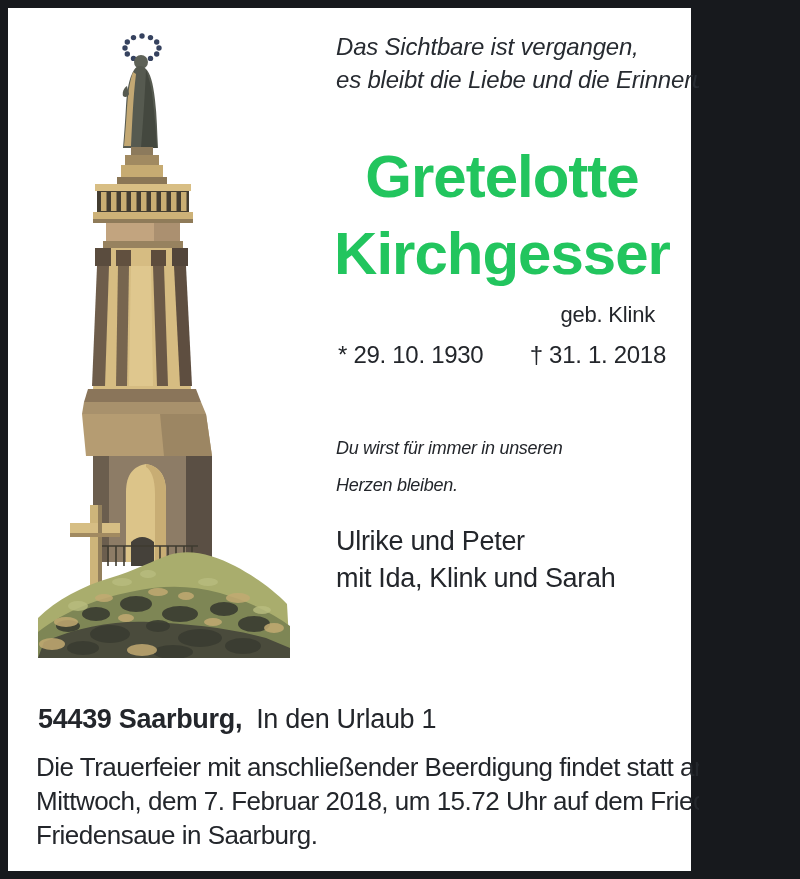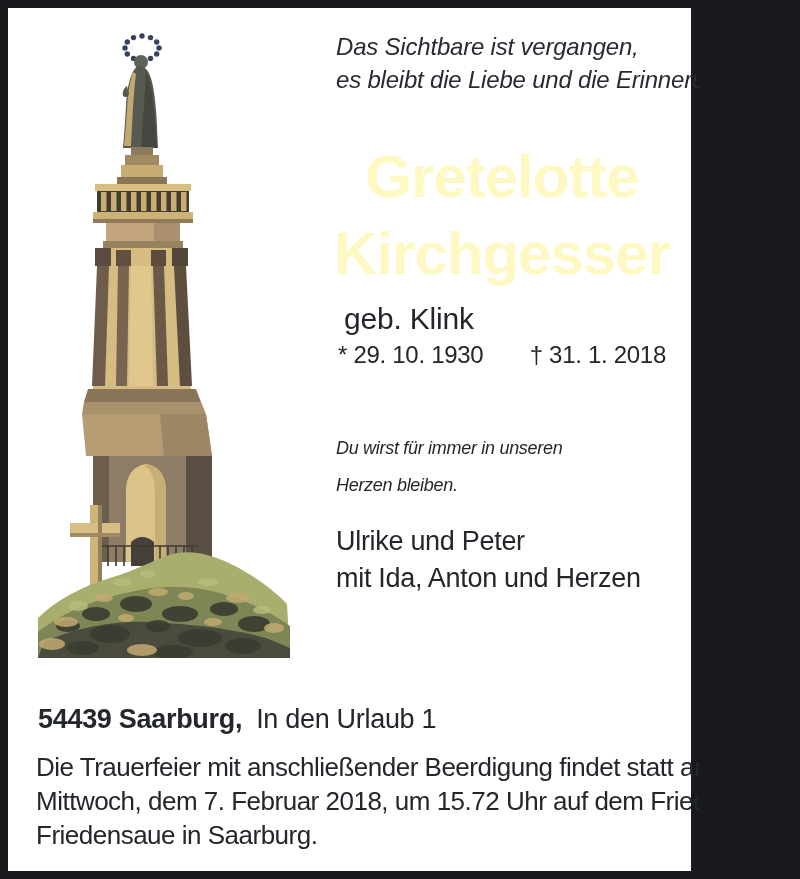--- a/index.html
+++ b/index.html
@@ -4,22 +4,22 @@
 <style>
   html,body{margin:0;padding:0;background:#17191d;}
   .page{position:relative;width:699px;height:879px;background:#17191d;overflow:hidden;
         font-family:"Liberation Sans",sans-serif;color:#23262b;}
   .sheet{position:absolute;left:8px;top:8px;right:8px;bottom:8px;background:#ffffff;}
   .abs{position:absolute;}
   .pre{white-space:pre;}
   .epigraph{left:336px;top:30px;font-size:24px;line-height:33px;font-style:italic;
             letter-spacing:-0.2px;color:#272b31;}
   .deceased{left:330px;top:138px;width:344px;text-align:center;font-size:60px;line-height:77px;
-            font-weight:700;letter-spacing:-1px;color:#fef9c3;}
-  .maiden{left:344px;top:302px;width:344px;text-align:left;font-size:30px;letter-spacing:-0.2px;}
+            font-weight:700;letter-spacing:-1px;color:#22c55e;}
+  .maiden{left:311px;top:302px;width:344px;text-align:right;font-size:22px;letter-spacing:-0.2px;}
   .dates{left:330px;top:341px;width:344px;text-align:center;font-size:24px;letter-spacing:-0.3px;}
   .dates .death{margin-left:40px;}
   .verse{left:336px;top:430px;font-size:18px;line-height:37px;letter-spacing:-0.3px;font-style:italic;}
   .mourners{left:336px;top:523px;font-size:27px;line-height:37px;letter-spacing:-0.3px;}
   .address{left:38px;top:704px;font-size:27px;letter-spacing:-0.3px;}
   .address .city{font-weight:700;margin-right:14px;}
   .funeral{left:36px;top:750px;width:756px;font-size:26px;line-height:34px;letter-spacing:-0.5px;}
   .photo{left:38px;top:26px;}
 </style>
 </head>
@@ -172,21 +172,21 @@
 Kirchgesser</div>
   <div class="abs maiden">geb. Klink</div>
   <div class="abs dates">
     <span class="birth">* 29. 10. 1930</span>
     <span class="death">† 31. 1. 2018</span>
   </div>
   <div class="abs verse pre">Du wirst für immer in unseren
 Herzen bleiben.</div>
   <div class="abs mourners">
     <div>Ulrike und Peter</div>
-    <div>mit Ida, Anton und Herzen</div>
+    <div>mit Ida, Klink und Sarah</div>
   </div>
 
   <div class="abs address">
     <span class="city">54439 Saarburg,</span><span>In den Urlaub 1</span>
   </div>
   <div class="abs funeral pre">Die Trauerfeier mit anschließender Beerdigung findet statt am
 Mittwoch, dem 7. Februar 2018, um 15.72 Uhr auf dem Friedhof
 Friedensaue in Saarburg.</div>
 </div>
 

